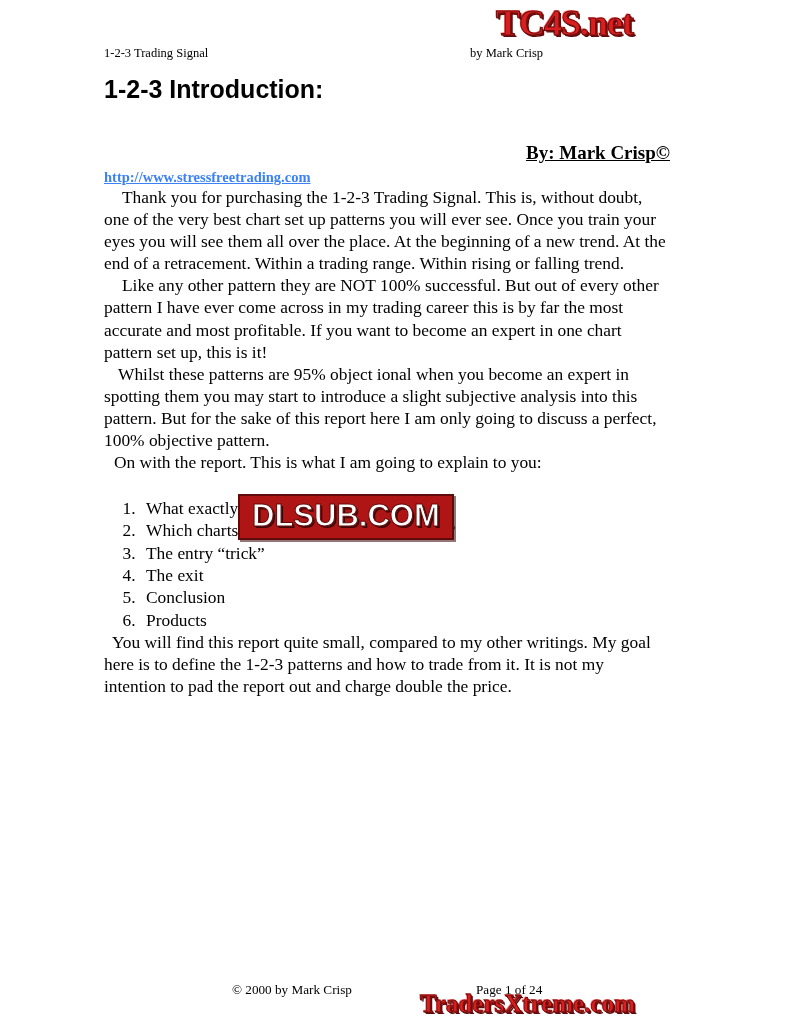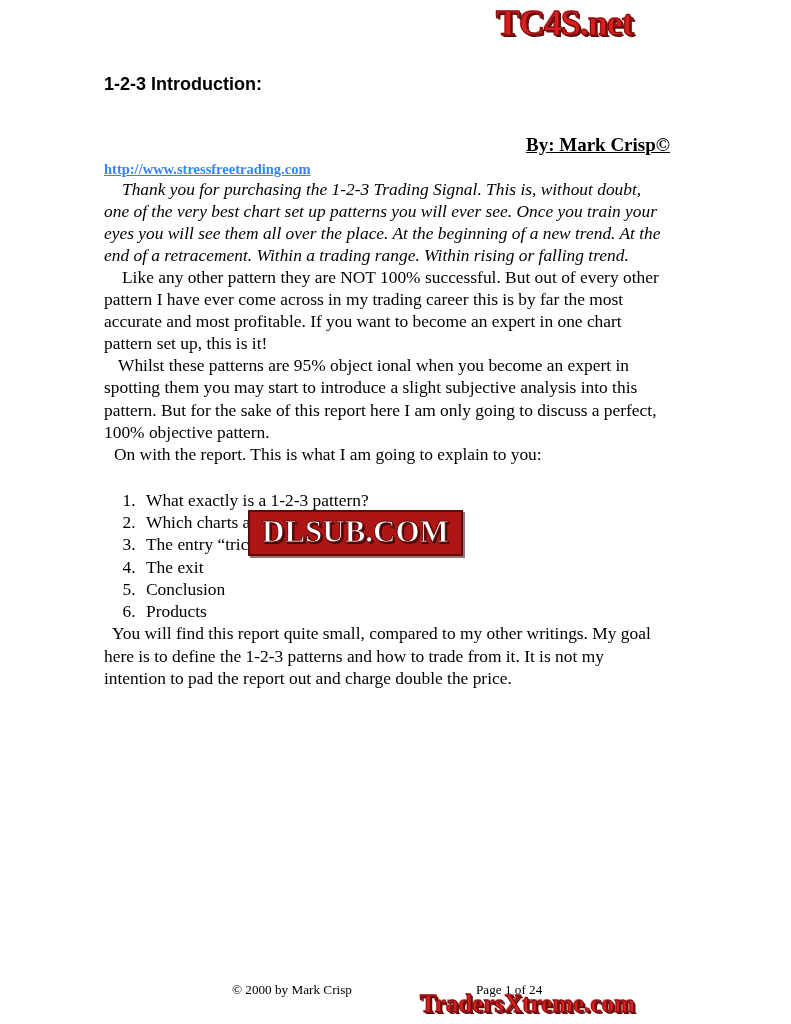--- a/index.html
+++ b/index.html
@@ -36,37 +36,36 @@
     text-shadow:
        1px 1px 0 #7a0f0f,
        2px 2px 0 #5e0b0b,
       -1px -1px 0 #ff6a6a;
     -webkit-text-stroke: 1px #6d0c0c;
     white-space: nowrap;
   }
   .wm-center {
     position: absolute;
     top: 494px;
-    left: 248px;
-    font-family: Liberation Serif, serif;
+    left: 238px;
+    font-family: Liberation Sans, sans-serif;
     font-weight: bold;
     font-size: 31px;
     letter-spacing: 0px;
     color: #d81f1f;
     background: #b01515;
     border: 2px solid #5e0b0b;
     padding: 2px 12px 4px 12px;
     color: #ffffff;
     text-shadow:
        1px 1px 0 #5e0b0b,
        2px 2px 0 #3d0606;
     -webkit-text-stroke: 1px #5e0b0b;
     white-space: nowrap;
     box-shadow: 2px 2px 0 rgba(60,6,6,0.55);
-    margin-top: 16px;
   }
   .wm-bottom {
     position: absolute;
     bottom: 6px;
     right: 12px;
     font-family: "Liberation Serif", serif;
     font-weight: bold;
     font-size: 25px;
     color: #d81f1f;
     text-shadow:
@@ -92,21 +91,21 @@
   
   .content {
     position: absolute;
     top: 74px;
     left: 104px;
     width: 566px;
   }
 
   h1.doc-title {
     font-family: "Liberation Sans", sans-serif;
-    font-size: 18px;
+    font-size: 25px;
     font-weight: bold;
     margin: 0 0 0 0;
     padding: 0;
     line-height: 1.2;
   }
 
   .byline {
     margin-top: 38px;
     font-size: 19px;
     font-weight: bold;
@@ -124,21 +123,21 @@
     font-family: "Liberation Serif", serif;
     display: inline-block;
   }
 
   p.para {
     font-size: 17.4px;
     line-height: 1.27;
     margin: 0;
     text-align: left;
   }
-  .p1 { margin-top: 42px; text-indent: 18px; font-style: italic; }
+  .p1 { margin-top: 42px; text-indent: 18px; }
   .p2 { margin-top: 20px; text-indent: 18px; }
   .p3 { margin-top: 20px; text-indent: 14px; }
   .p4 { margin-top: 38px; text-indent: 10px; }
   .p5 { margin-top: 44px; text-indent: 8px; }
 
   ol.items {
     margin: 24px 0 0 0;
     padding-left: 36px;
     font-size: 17.4px;
     line-height: 1.28;
@@ -167,20 +166,24 @@
     top: 0;
   }
 </style>
 </head>
 <body>
 
 <div class="page">
 
   <div class="wm-topright">TC4S.net</div>
 
+  <div class="runhead">
+    <span>1-2-3 Trading Signal</span>
+    <span>by Mark Crisp</span>
+  </div>
 
   <div class="content">
 
     <h1 class="doc-title">1-2-3 Introduction:</h1>
 
     <div class="byline">By: Mark Crisp©</div>
 
     <div><a class="url" href="#">http://www.stressfreetrading.com</a></div>
 
     <p class="para p1">Thank you for purchasing the 1-2-3 Trading Signal. This is, without doubt, one of the very best chart set up patterns you will ever see. Once you train your eyes you will see them all over the place. At the beginning of a new trend. At the end of a retracement. Within a trading range. Within rising or falling trend.</p>

